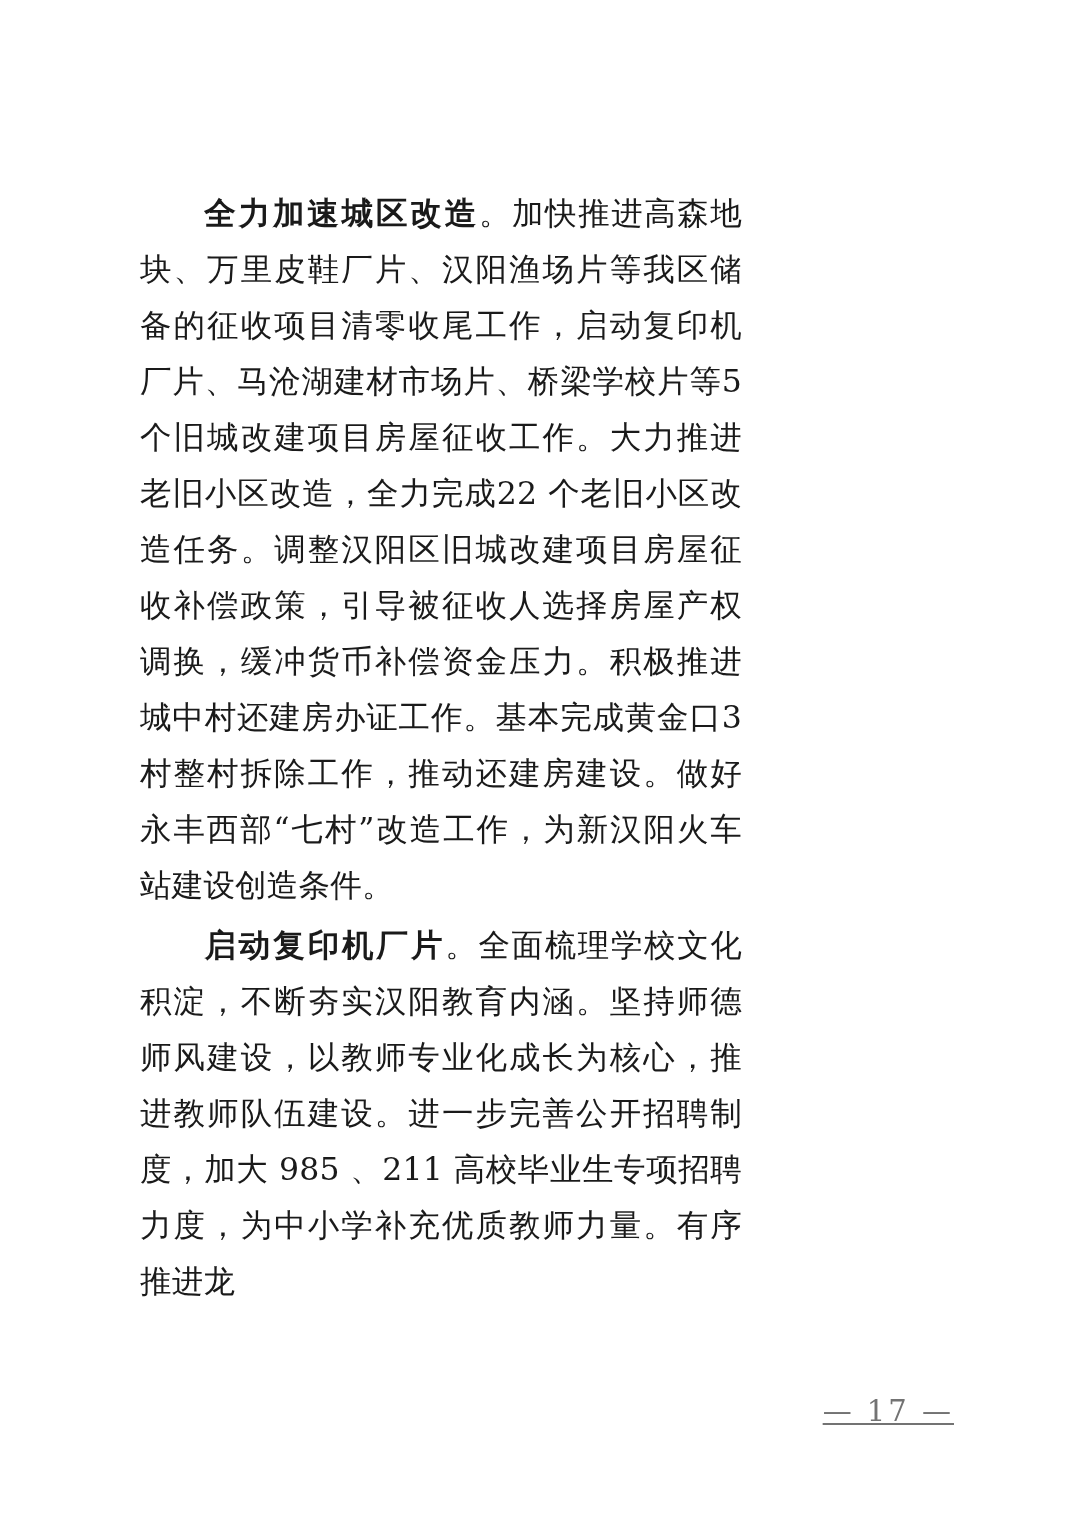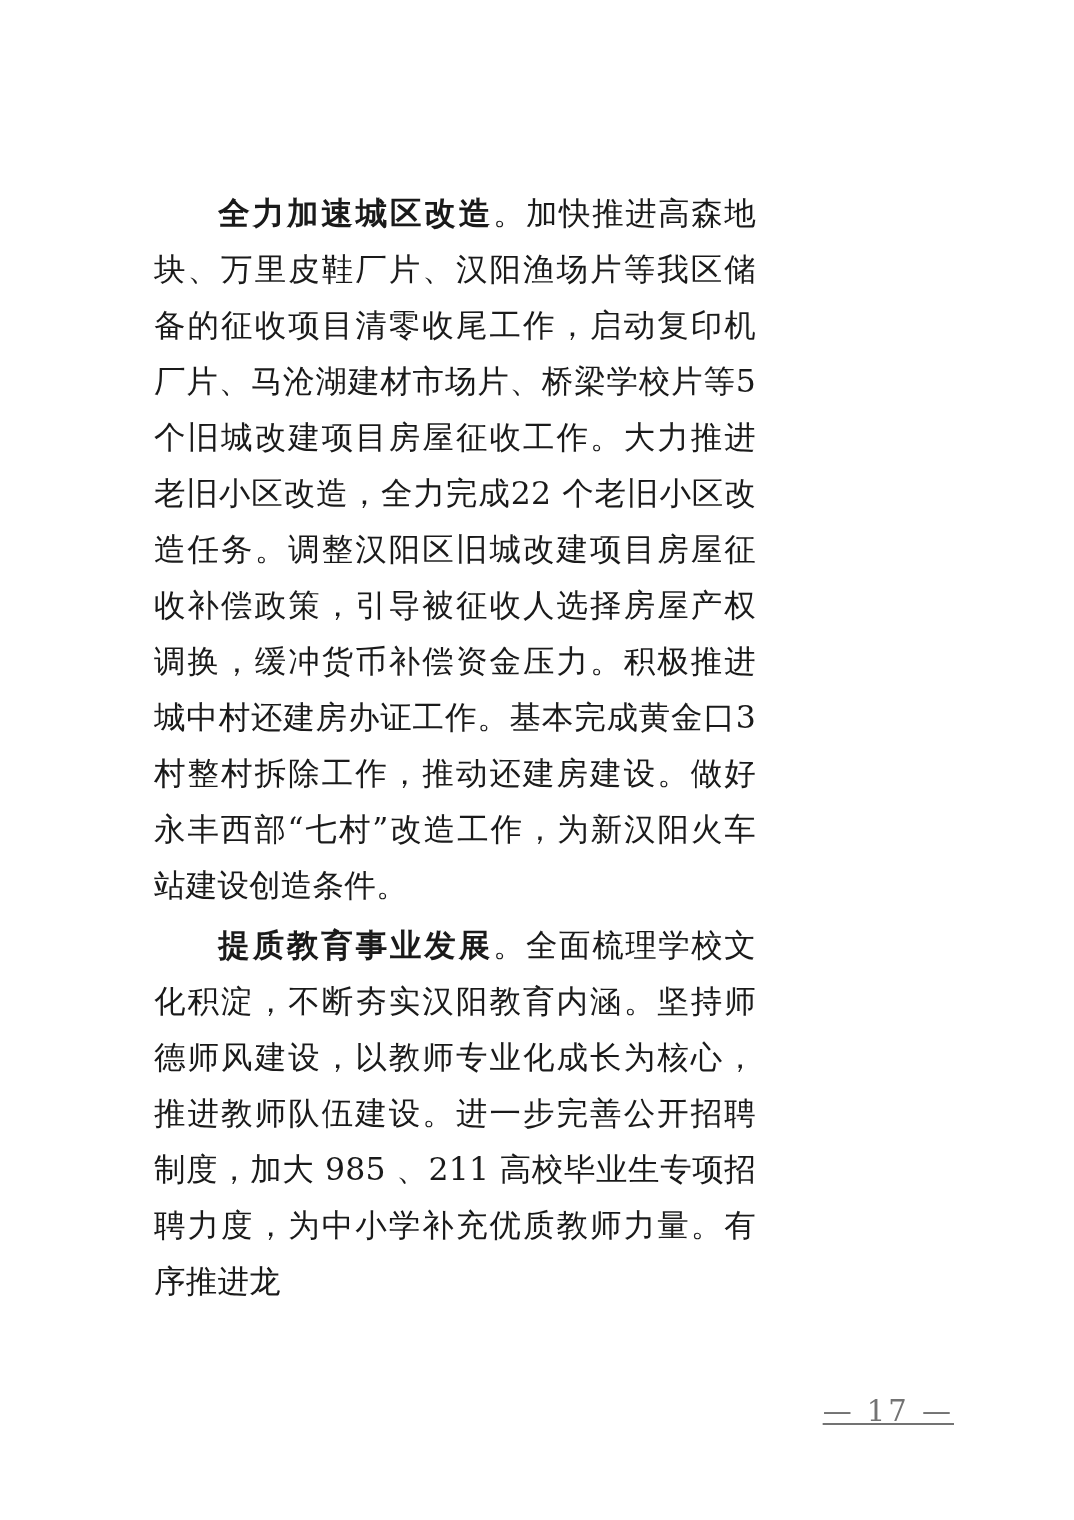--- a/index.html
+++ b/index.html
@@ -10,21 +10,21 @@
   body {
     width: 1074px;
     height: 1520px;
     position: relative;
     font-family: "DejaVu Serif", "Liberation Serif", serif;
     color: #1a1a1a;
     overflow: hidden;
   }
   .page {
     position: absolute;
-    left: 14px; top: 0;
+    left: 0; top: 0;
     width: 860px;
     height: 1520px;
     box-sizing: border-box;
     padding: 185px 118px 60px 140px;
   }
   .para {
     font-size: 31.5px;
     line-height: 56px;
     text-align: justify;
     text-justify: inter-ideograph;
@@ -65,18 +65,18 @@
 
 <div class="page">
 
   <p class="para">
     <span class="indent"></span><span class="lead">全力加速城区改造</span><span>。加快推进高森地块、万里皮鞋厂片、汉阳渔场片等我区储备的征收项目清零收尾工作，启动复印机厂片、马沧湖建材市场片、桥梁学校片等5 个旧城改建项目房屋征收工作。大力推进老旧小区改造，全力完成22 个老旧小区改造任务。调整汉阳区旧城改建项目房屋征收补偿政策，引导被征收人选择房屋产权调换，缓冲货币补偿资金压力。积极推进城中村还建房办证工作。基本完成黄金口3 村整村拆除工作，推动还建房建设。做好永丰西部“七村”改造工作，为新汉阳火车站建设创造条件。</span>
   </p>
 
 
 
   <p class="para">
-    <span class="indent"></span><span class="lead">提质教育事业发展</span><span>。全面梳理学校文化积淀，不断夯实汉阳教育内涵。坚持师德师风建设，以教师专业化成长为核心，推进教师队伍建设。进一步完善公开招聘制度，加大 985 、211 高校毕业生专项招聘力度，为中小学补充优质教师力量。有序推进龙</span>
+    <span class="indent"></span><span class="lead">启动复印机厂片</span><span>。全面梳理学校文化积淀，不断夯实汉阳教育内涵。坚持师德师风建设，以教师专业化成长为核心，推进教师队伍建设。进一步完善公开招聘制度，加大 985 、211 高校毕业生专项招聘力度，为中小学补充优质教师力量。有序推进龙</span>
   </p>
 
 </div>
 
 <div class="footer">— 17 —</div>
 
 </body></html>

